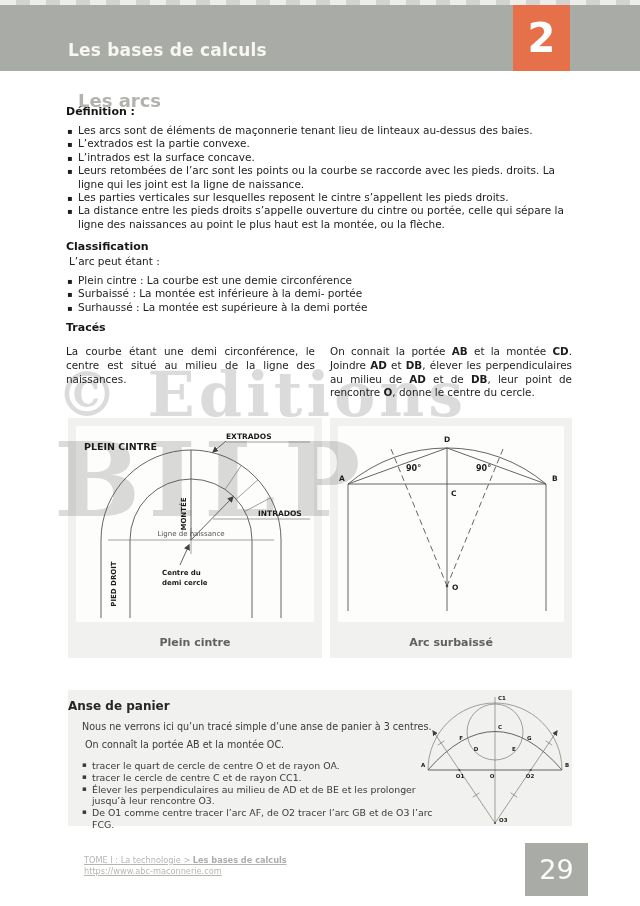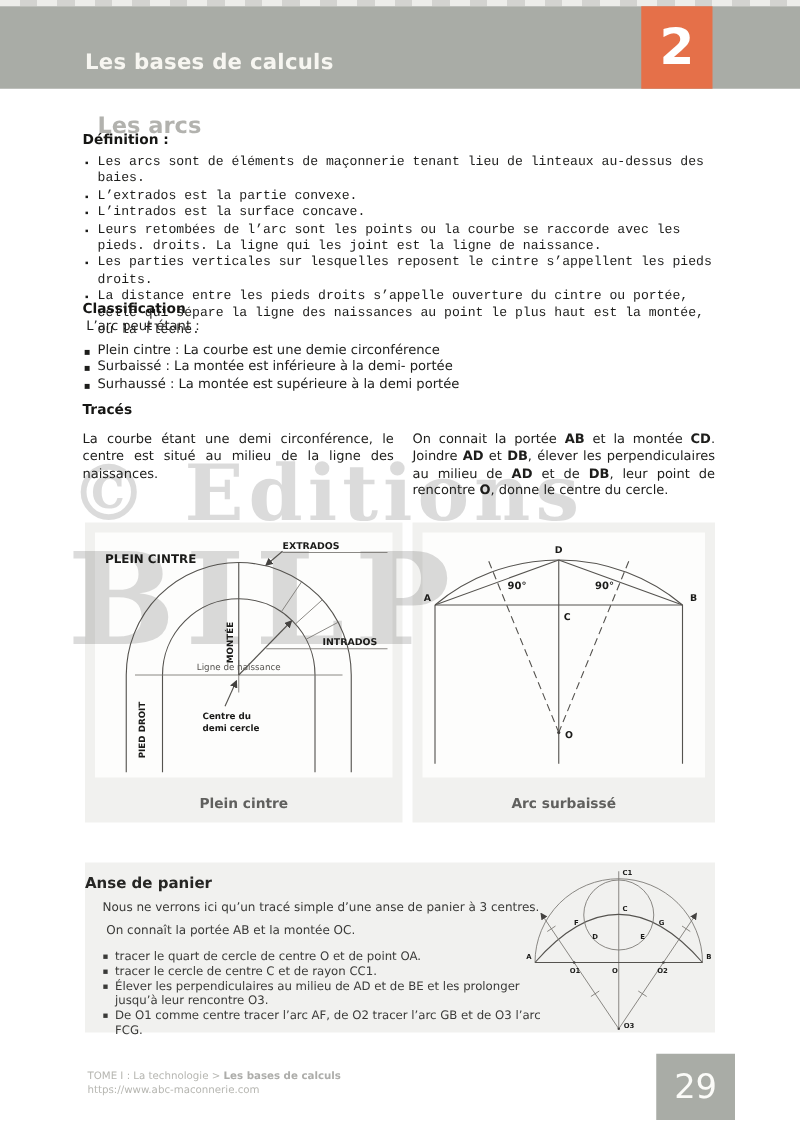--- a/index.html
+++ b/index.html
@@ -18,21 +18,21 @@
   .section-title{position:absolute;left:66px;top:78px;margin:12px;font-size:18px;font-weight:bold;color:#b2b2ae;}
   .h-small{position:absolute;left:66px;margin:0;font-size:11px;font-weight:bold;color:#161614;}
   #def-heading{top:105px;}
   #class-heading{top:240px;}
   #traces-heading{top:321px;}
   .intro-line{position:absolute;left:69px;top:255px;margin:0;font-size:10.5px;color:#1d1d1b;}
 
   .bullets{position:absolute;list-style:none;margin:0;padding:0;font-size:10.5px;line-height:13.4px;color:#1d1d1b;}
   .bullets li{position:relative;padding-left:11px;}
   .bullets li::before{content:"▪";position:absolute;left:0;top:1px;font-size:8px;}
-  #def-list{left:67px;top:124px;width:505px;font-family:Liberation Mono, monospace;}
+  #def-list{left:67px;top:124px;width:505px;}
   #class-list{left:67px;top:274px;width:505px;}
 
   .col{position:absolute;top:345px;font-size:10.4px;line-height:13.8px;text-align:justify;margin:0;z-index:4;}
   #col-left{left:66px;width:249px;}
   #col-right{left:330px;width:242px;}
   #col-right b{font-weight:bold;}
 
   
   .watermark{position:absolute;z-index:3;pointer-events:none;white-space:nowrap;
              font-family:"DejaVu Serif","Liberation Serif",serif;font-weight:bold;color:rgba(40,40,40,.17);}
@@ -68,21 +68,21 @@
   .anse-p{position:absolute;margin:0;font-size:9.6px;color:#3a3a38;width:360px;}
   #anse-p1{left:14px;top:31px;}
   #anse-p2{left:17px;top:49px;}
   .anse-list{position:absolute;left:14px;top:70px;width:352px;list-style:none;margin:0;padding:0;
              font-size:9.4px;line-height:11.8px;color:#3a3a38;}
   .anse-list li{position:relative;padding-left:10px;}
   .anse-list li::before{content:"▪";position:absolute;left:0;top:0;font-size:7px;}
   .anse-svg{position:absolute;left:351px;top:1px;z-index:4;}
 
   
-  .footer-line{position:absolute;left:70px;margin:0;font-size:8.2px;color:#b6b6b1;}
+  .footer-line{position:absolute;left:84px;margin:0;font-size:8.2px;color:#b6b6b1;text-decoration:underline;}
   #footer-breadcrumb{top:855px;}
   #footer-url{top:866px;}
   #footer-breadcrumb b{font-weight:bold;color:#adadaa;}
   .page-number-box{position:absolute;left:525px;top:843px;width:63px;height:53px;background:#a9aca6;
                    color:#fbfbf8;font-size:27px;display:flex;align-items:center;justify-content:center;}
 </style>
 </head>
 <body>
 
 <div class="page">
@@ -191,21 +191,21 @@
       </svg>
     </div>
     <figcaption class="fig-caption">Arc surbaissé</figcaption>
   </figure>
 
   <section class="anse-box">
     <h3 class="anse-title">Anse de panier</h3>
     <p class="anse-p" id="anse-p1">Nous ne verrons ici qu’un tracé simple d’une anse de panier à 3 centres.</p>
     <p class="anse-p" id="anse-p2">On connaît la portée AB et la montée OC.</p>
     <ul class="anse-list">
-        <li>tracer le quart de cercle de centre O et de point OA.</li>
+        <li>tracer le quart de cercle de centre O et de rayon OA.</li>
         <li>tracer le cercle de centre C et de rayon CC1.</li>
         <li>Élever les perpendiculaires au milieu de AD et de BE et les prolonger jusqu’à leur rencontre O3.</li>
         <li>De O1 comme centre tracer l’arc AF, de O2 tracer l’arc GB et de O3 l’arc FCG.</li>
       </ul>
 
     <svg class="anse-svg" viewBox="0 0 152 138" width="152" height="138">
       <defs>
         <marker id="ah-a" viewBox="0 0 10 10" refX="8" refY="5" markerWidth="8" markerHeight="8" orient="auto-start-reverse">
           <path d="M0,0 L10,5 L0,10 z" fill="#444240"></path>
         </marker>

